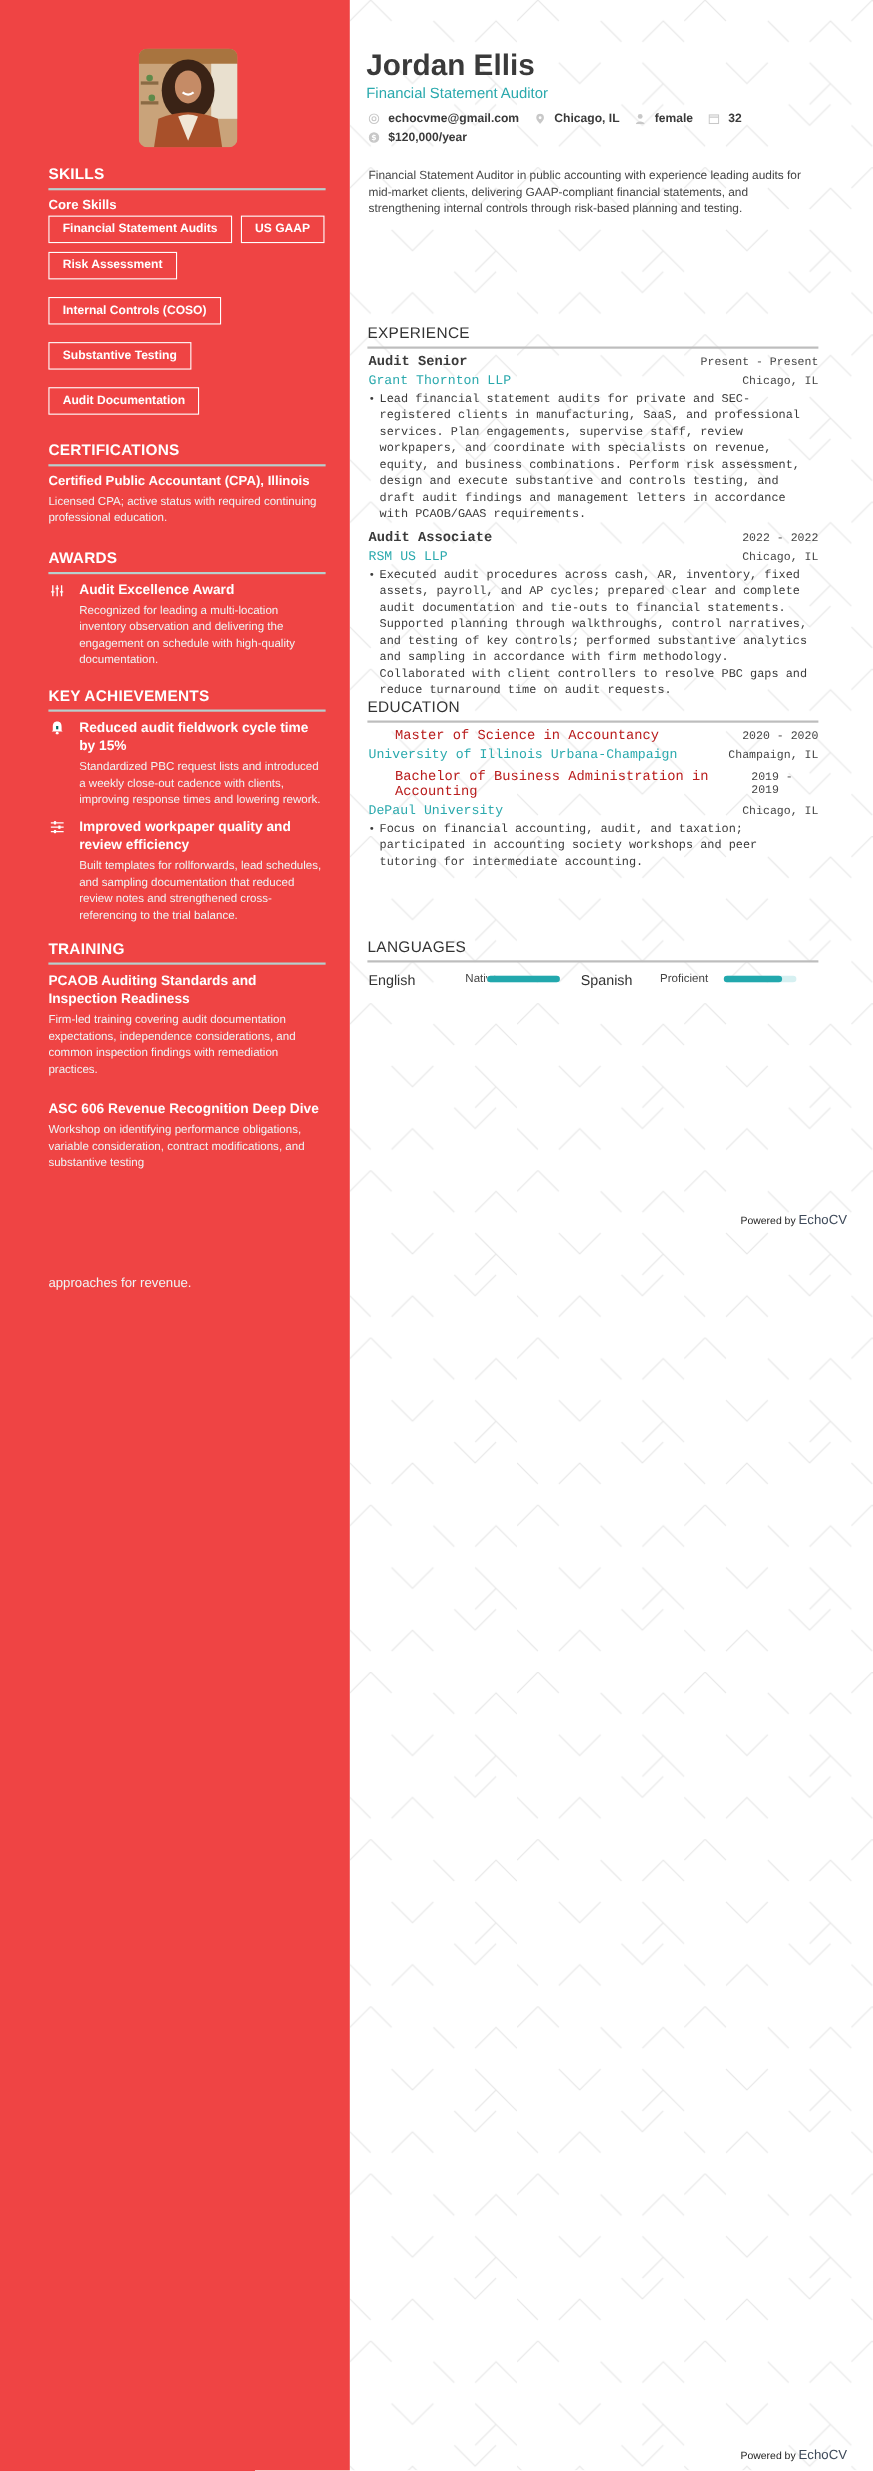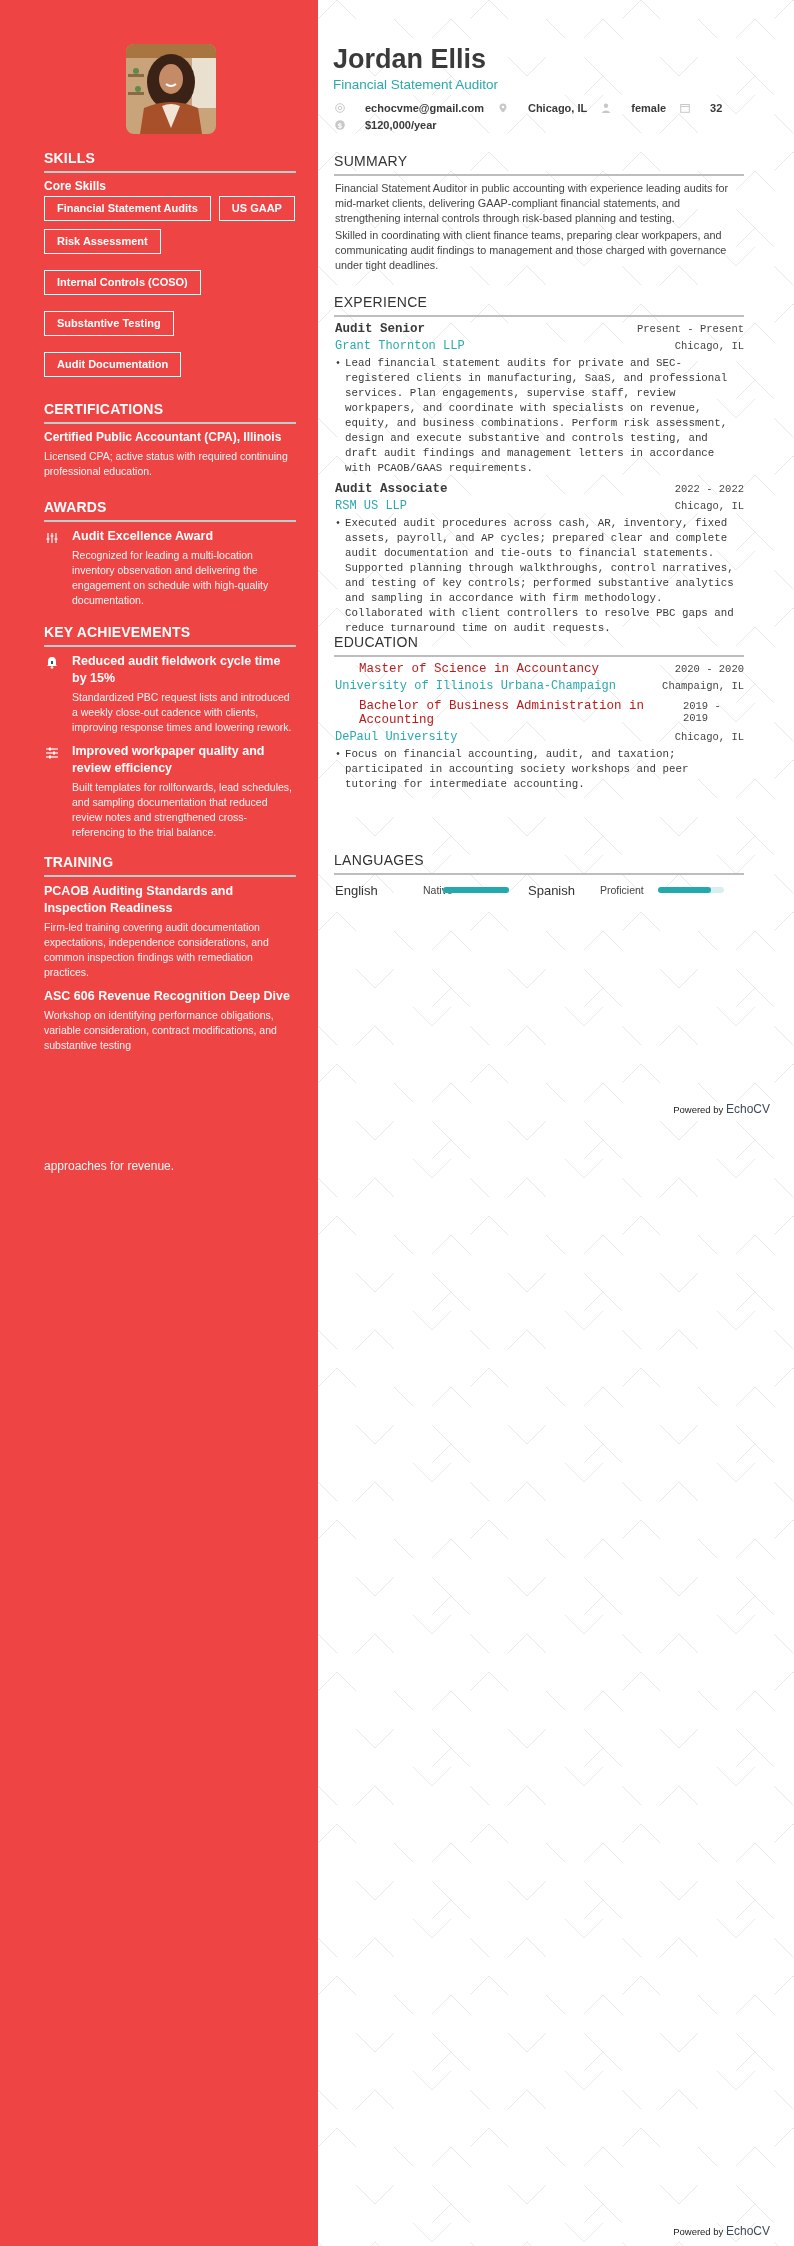--- a/index.html
+++ b/index.html
@@ -58,21 +58,21 @@
   }
   .job-title {
     position: absolute; left: 15px; top: 77px;
     font-size: 13.5px; color: #2aa9ad;
   }
   .contact {
     position: absolute; left: 17px; top: 99px; width: 450px;
     font-size: 11px; font-weight: bold; color: #3a3a3a;
   }
   .c-row { display: flex; align-items: center; height: 17px; }
-  .c-item { display: flex; align-items: center; margin-right: 14px; gap: 12px; }
+  .c-item { display: flex; align-items: center; margin-right: 14px; }
   .c-icon { width: 10px; height: 10px; margin-right: 8px; display: inline-block; }
   .m-section { position: absolute; left: 16px; width: 410px; }
   .m-head {
     font-size: 14px; color: #333; letter-spacing: 0.3px;
     padding-bottom: 5px; border-bottom: 2px solid #bdbdbd; margin-bottom: 5px;
   }
   .m-text { font-size: 10.8px; line-height: 15px; color: #444; padding-left: 1px; }
   .m-text + .m-text { margin-top: 2px; }
   .entry { margin-bottom: 6px; font-family: Liberation Mono, monospace; }
   .e-row { display: flex; justify-content: space-between; align-items: baseline; }
@@ -218,21 +218,21 @@
         </div>
         <div class="aw-body">
           <div class="aw-title">Improved workpaper quality and review efficiency</div>
           <div class="side-text">Built templates for rollforwards, lead schedules, and sampling documentation that reduced review notes and strengthened cross-referencing to the trial balance.</div>
         </div>
       </div>
     </div>
 
     <div style="margin-top:14px;">
       <div class="s-head">TRAINING</div>
-      <div style="margin-bottom:8px;">
+      <div style="margin-bottom:20px;">
         <div class="tr-title">PCAOB Auditing Standards and Inspection Readiness</div>
         <div class="side-text">Firm-led training covering audit documentation expectations, independence considerations, and common inspection findings with remediation practices.</div>
       </div>
       <div>
         <div class="tr-title">ASC 606 Revenue Recognition Deep Dive</div>
         <div class="side-text">Workshop on identifying performance obligations, variable consideration, contract modifications, and substantive testing</div>
       </div>
     </div>
   </div>
 
@@ -279,23 +279,21 @@
         <span class="c-icon"><svg width="10" height="10" viewBox="0 0 10 10">
               <circle cx="5" cy="5" r="4.8" fill="#c8c8c8"></circle>
               <text x="5" y="7.6" font-size="7" text-anchor="middle" fill="#fff" font-family="DejaVu Sans, sans-serif">$</text>
             </svg></span>
         <span>$120,000/year</span>
       </span>
     </div>
   </div>
 
   <section class="m-section" style="top:153px;">
-    <div class="m-head">SUMMARY</div>
     <p class="m-text">Financial Statement Auditor in public accounting with experience leading audits for mid-market clients, delivering GAAP-compliant financial statements, and strengthening internal controls through risk-based planning and testing.</p>
-    <p class="m-text">Skilled in coordinating with client finance teams, preparing clear workpapers, and communicating audit findings to management and those charged with governance under tight deadlines.</p>
   </section>
 
   <section class="m-section" style="top:294px;">
     <div class="m-head">EXPERIENCE</div>
     <div class="entry">
       <div class="e-row">
         <span class="e-title">Audit Senior</span>
         <span class="e-date">Present - Present</span>
       </div>
       <div class="e-row">

